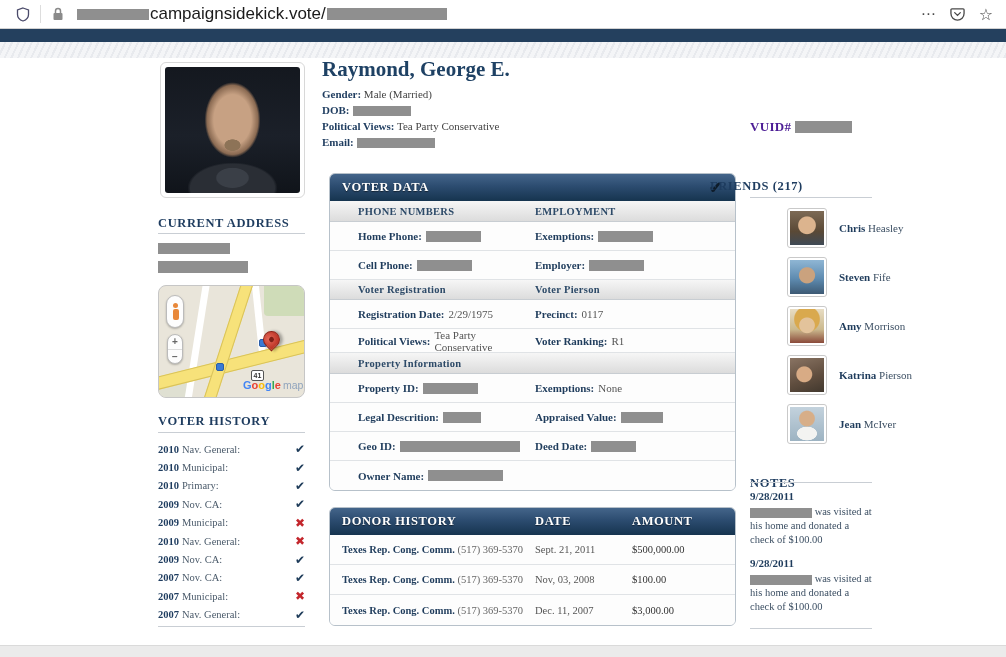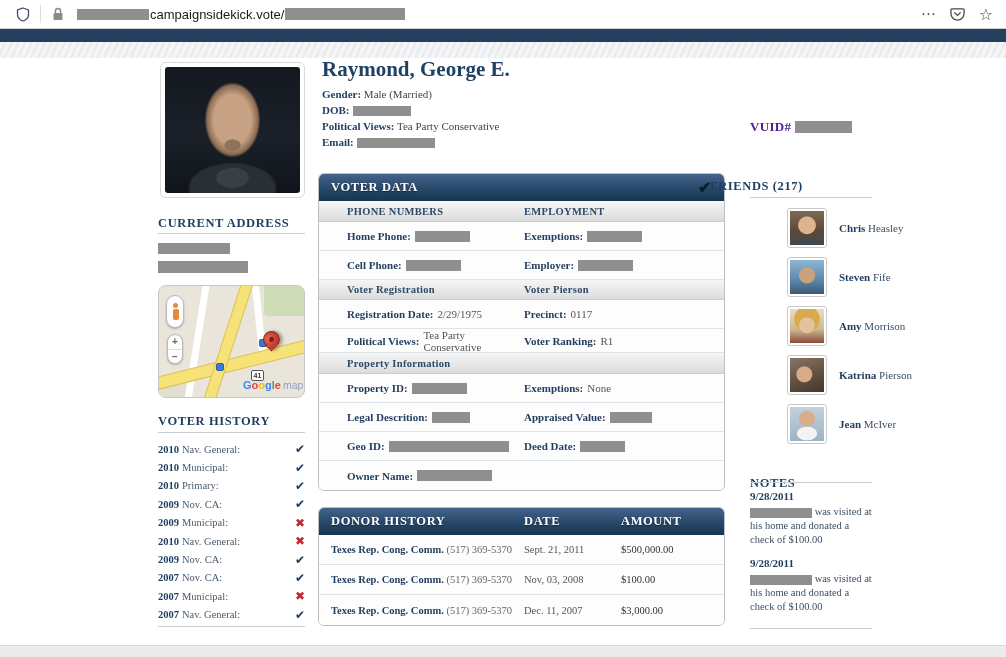--- a/index.html
+++ b/index.html
@@ -8,21 +8,21 @@
     position:relative; background:#ffffff; overflow:hidden;
     font-family:"Liberation Serif","DejaVu Serif",serif; color:#333;
   }
   
   .browser-bar{position:absolute;top:0;left:0;width:1006px;height:29px;background:#fff;
     border-bottom:1px solid #d2d2d2;display:flex;align-items:center;padding:0 12px;
     font-family:"Liberation Sans","DejaVu Sans",sans-serif;}
   .chrome-icon{display:flex;align-items:center;justify-content:center;width:22px;height:22px;color:#4a4a4a;}
   .chrome-sep{width:1px;height:18px;background:#ddd;margin:0 6px;}
   .redact{background:#8f8f8f;display:inline-block;vertical-align:middle;}
-  .url-text{font-size:13px;color:#1b1b1b;margin:0 1px;}
+  .url-text{font-size:17px;color:#1b1b1b;margin:0 1px;}
   .chrome-right{margin-left:auto;display:flex;align-items:center;gap:10px;}
   .dots{font-size:15px;color:#4a4a4a;letter-spacing:1px;}
   
   .navy-band{position:absolute;top:29px;left:0;width:1006px;height:13px;background:#24405e;}
   .stripe-band{position:absolute;top:42px;left:0;width:1006px;height:16px;
     background:repeating-linear-gradient(115deg,#f4f5f7 0 4px,#e8eaee 4px 6px);}
   .footer-band{position:absolute;top:645px;left:0;width:1006px;height:12px;background:#ebebeb;border-top:1px solid #dadada;}
   
   .sec-title{font-weight:bold;color:#1e3c5f;font-size:12.5px;letter-spacing:.6px;}
   .rule{border:none;border-top:1px solid #c9ced4;height:0;}
@@ -72,21 +72,21 @@
   .vh-row b{color:#1e3c5f;margin-right:3px;}
   .mark{font-size:12px;line-height:1;}
   .mark.voted{color:#1c3a58;}
   .mark.missed{color:#c3262c;}
   .vh-rule-bottom{position:absolute;left:158px;top:626px;width:147px;}
   
   .person-name{position:absolute;left:322px;top:57px;font-size:21px;font-weight:bold;color:#1e4164;}
   .profile-fields{position:absolute;left:322px;top:86px;font-size:11px;line-height:16px;color:#444;}
   .profile-fields b{color:#1e3c5f;}
   .inline-redact{height:10px;margin-left:3px;}
-  .panel{position:absolute;left:318px;width:407px;background:#fff;border:1px solid #b7c1ca;border-radius:6px;overflow:hidden;}
+  .panel{position:absolute;left:329px;width:407px;background:#fff;border:1px solid #b7c1ca;border-radius:6px;overflow:hidden;}
   .panel-header{height:27px;background:linear-gradient(180deg,#44658a 0%,#2c4c70 45%,#16344f 100%);
     display:flex;align-items:center;padding:0 12px;color:#fff;font-weight:bold;font-size:12.5px;letter-spacing:.6px;
     text-shadow:0 1px 1px rgba(0,0,0,.5);}
   .panel-check{margin-left:auto;color:#0e1c2a;font-size:16px;text-shadow:none;}
   .vd-sub{height:21px;background:linear-gradient(180deg,#f6f6f6,#dcdcdc);border-bottom:1px solid #c8cdd2;
     display:flex;align-items:center;font-size:10.5px;font-weight:bold;color:#2d4a68;letter-spacing:.3px;}
   .vd-row{height:29px;display:flex;align-items:center;font-size:11px;border-bottom:1px solid #e0e3e6;background:#fdfdfd;}
   .vd-row:last-child{border-bottom:none;}
   .cell-l{padding-left:28px;width:205px;display:flex;align-items:center;}
   .cell-r{display:flex;align-items:center;}

